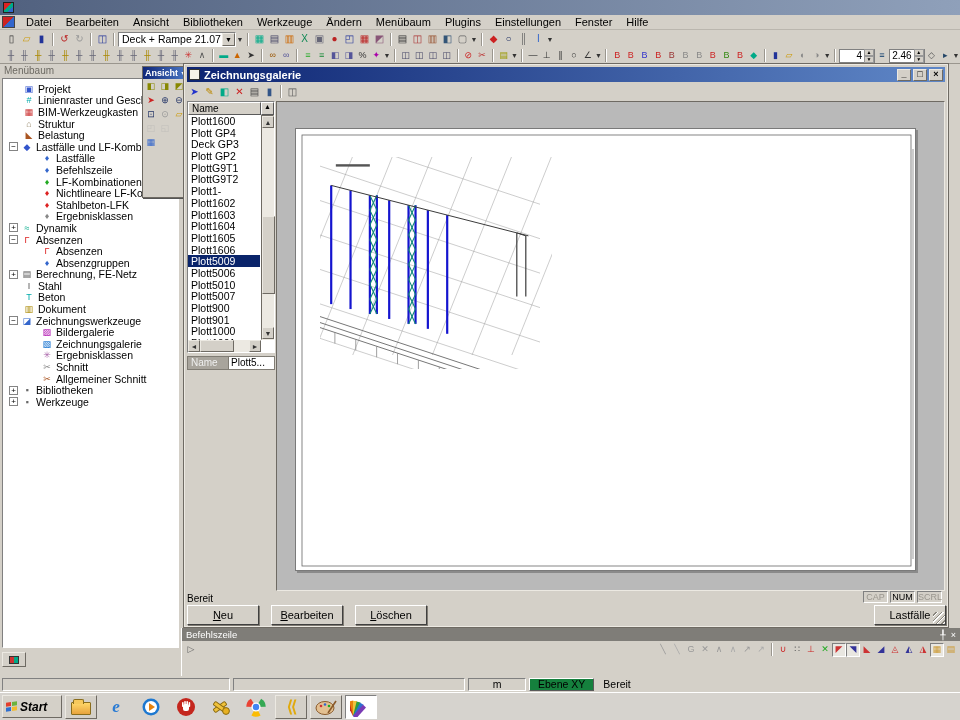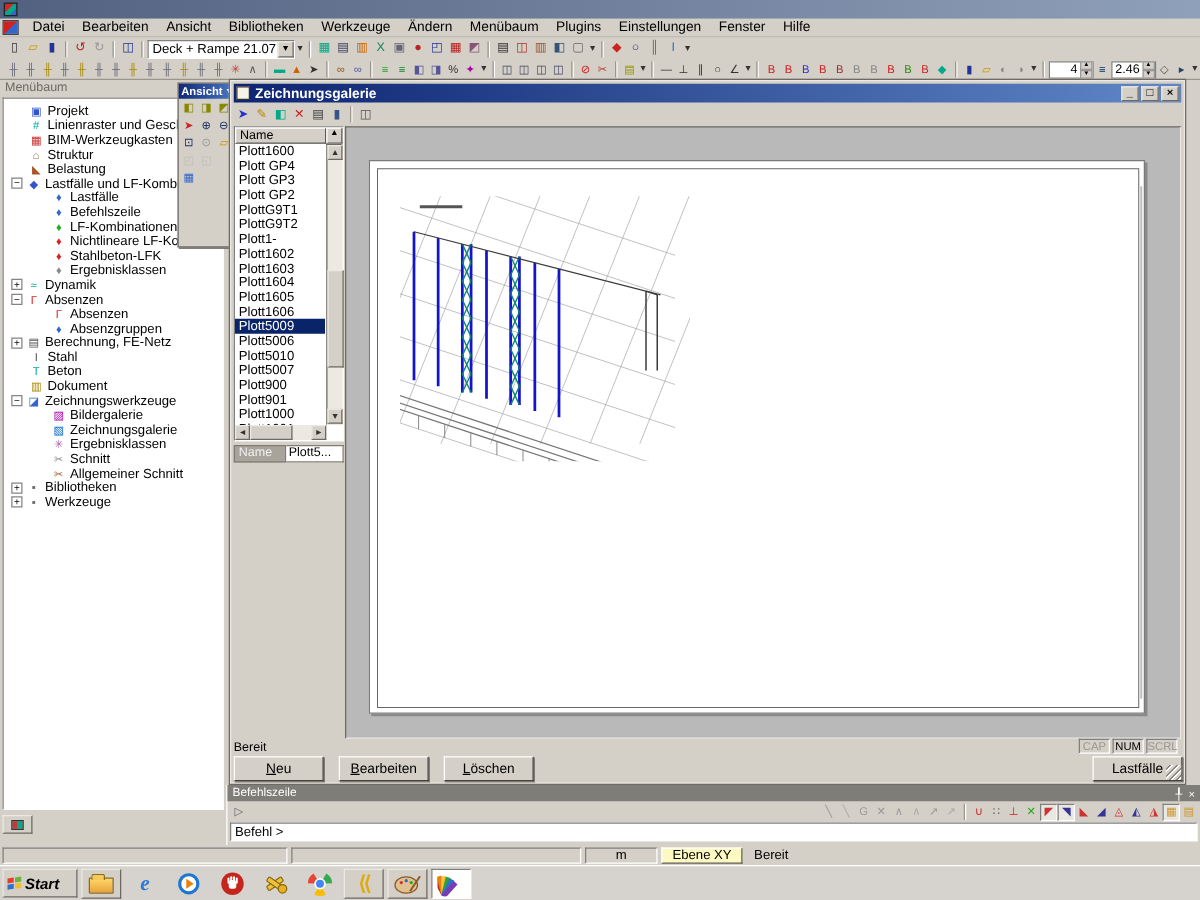--- a/index.html
+++ b/index.html
@@ -86,21 +86,21 @@
 #cmdtitle{height:13px;background:#7f7d78;color:#fff;font-size:9.5px;display:flex;align-items:center;padding:0 4px}
 #cmdtitle .tb{margin-left:auto;display:flex;gap:5px;color:#fff;font-size:9px}
 #cmdtools{height:17px;display:flex;align-items:center;padding:0 2px}
 #cmdtools .right{margin-left:auto;display:flex;align-items:center}
 #cmdinput{margin:0 2px;height:15px;display:flex}
 #cmdinput input{flex:1;height:15px;border:1px solid;border-color:#808080 #fff #fff #808080;font-size:10.5px;padding:0 3px;background:#fff}
 
 #statusbar{left:0;top:676px;width:960px;height:16px;background:#d4d0c8;display:flex;align-items:center;gap:3px;padding:1px 2px;font-size:10.5px}
 .scell{height:13px;border:1px solid;border-color:#808080 #fff #fff #808080;display:flex;align-items:center;justify-content:center}
 .scell.flat{border:none}
-.scell.btn{border-color:#fff #5a5a5a #5a5a5a #fff;background:#fef9c3;padding:0 8px}
+.scell.btn{border-color:#fff #5a5a5a #5a5a5a #fff;background:#15803d;padding:0 8px}
 
 #taskbar{left:0;top:692px;width:960px;height:28px;background:#d6d3ce;border-top:1px solid #fff;display:flex;align-items:center;gap:3px;padding:0 2px}
 #startbtn{width:60px;height:23px;display:flex;align-items:center;gap:3px;padding-left:3px;font-weight:bold;font-size:12px;font-style:italic}
 .flag{display:grid;grid-template-columns:5px 5px;grid-template-rows:4px 4px;gap:1px;transform:skewY(-8deg)}
 .flag i{display:block}
 .tq{width:32px;height:24px;display:flex;align-items:center;justify-content:center;cursor:default}
 .tq.active{background:#fff;border:1px solid;border-color:#808080 #fff #fff #808080}
 .ic-folder{position:relative;width:20px;height:13px;background:linear-gradient(#ffd769,#e8a33d);border:1px solid #8a6d1d;border-radius:1px;margin-top:3px}
 .ic-folder:before{content:"";position:absolute;top:-4px;left:1px;width:9px;height:4px;background:#f7c95c;border:1px solid #8a6d1d;border-bottom:none;border-radius:2px 2px 0 0}
 .ic-ie{font:bold italic 17px "Liberation Serif",serif;color:#2a7bd4}
@@ -456,21 +456,21 @@
       </div>
 
     <div id="plist">
       <div id="plhead">
         <span class="hl">Name</span>
         <span class="hs">▲</span>
       </div>
       <div id="plitems">
           <div class="pitem">Plott1600</div>
           <div class="pitem">Plott GP4</div>
-          <div class="pitem">Plott GP3</div>
+          <div class="pitem">Deck GP3</div>
           <div class="pitem">Plott GP2</div>
           <div class="pitem">PlottG9T1</div>
           <div class="pitem">PlottG9T2</div>
           <div class="pitem">Plott1-</div>
           <div class="pitem">Plott1602</div>
           <div class="pitem">Plott1603</div>
           <div class="pitem">Plott1604</div>
           <div class="pitem">Plott1605</div>
           <div class="pitem">Plott1606</div>
           <div class="pitem sel">Plott5009</div>
@@ -1062,23 +1062,20 @@
           <span class="icon sm pressed" style="color: rgb(51, 51, 153);">◥</span>
           <span class="icon sm" style="color: rgb(204, 51, 51);">◣</span>
           <span class="icon sm" style="color: rgb(51, 51, 153);">◢</span>
           <span class="icon sm" style="color: rgb(204, 51, 51);">◬</span>
           <span class="icon sm" style="color: rgb(51, 51, 153);">◭</span>
           <span class="icon sm" style="color: rgb(204, 51, 51);">◮</span>
           <span class="icon sm pressed" style="color: rgb(204, 153, 51);">▦</span>
           <span class="icon sm" style="color: rgb(204, 153, 51);">▤</span>
         </span>
     </div>
-    <div id="cmdinput">
-      <input readonly="" value="Befehl &gt;" style="">
-    </div>
   </div>
 
   <div id="statusbar" class="abs">
     <span class="scell" style="width:228px"></span>
     <span class="scell" style="width:232px"></span>
     <span class="scell" style="width:58px">m</span>
     <span class="scell btn">Ebene XY</span>
     <span class="scell flat" style="padding-left:6px">Bereit</span>
   </div>
 

